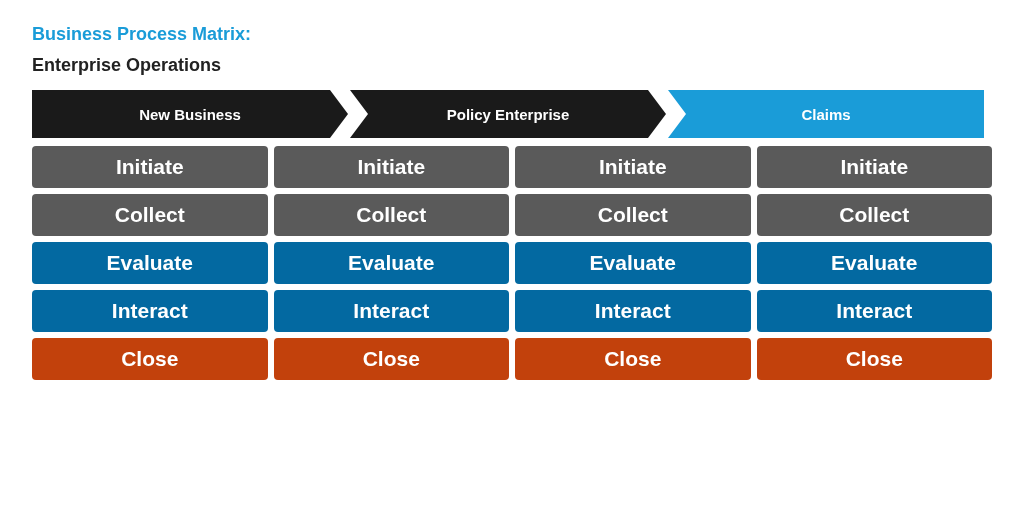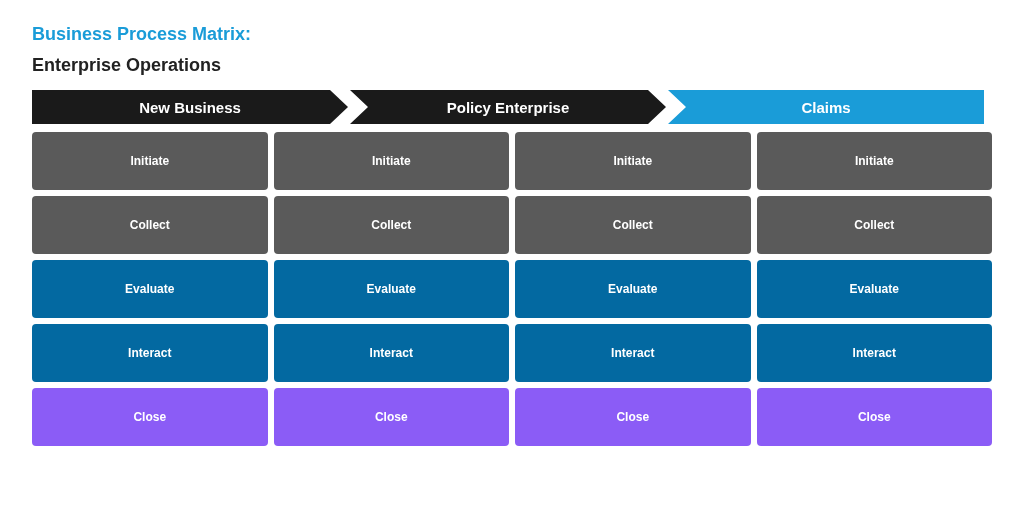--- a/index.html
+++ b/index.html
@@ -30,21 +30,21 @@
       display: flex;
       margin-bottom: 8px;
       gap: 0;
     }
 
     .header-cell {
       position: relative;
       display: flex;
       align-items: center;
       justify-content: center;
-      height: 34px;
+      height: 48px;
       font-weight: 700;
       font-size: 15px;
       color: #fff;
       flex: 1;
       text-align: center;
       clip-path: polygon(0 0, calc(100% - 18px) 0, 100% 50%, calc(100% - 18px) 100%, 0 100%, 18px 50%);
       margin-right: 2px;
     }
 
     .header-cell:first-child {
@@ -68,39 +68,39 @@
     .matrix-grid {
       display: grid;
       grid-template-columns: repeat(4, 1fr);
       gap: 6px;
     }
 
     .matrix-cell {
       display: flex;
       align-items: center;
       justify-content: center;
-      height: 58px;
+      height: 42px;
       border-radius: 4px;
       font-weight: 700;
-      font-size: 12px;
+      font-size: 21px;
       color: #fff;
       text-align: center;
       cursor: pointer;
     }
 
     .matrix-cell.dark-gray {
       background: #5a5a5a;
     }
 
     .matrix-cell.dark {
       background: #0369a1;
     }
 
     .matrix-cell.light-gray {
-      background: #8b5cf6;
+      background: #c2410c;
     }
   </style>
 </head>
 <body>
 
 <h1 class="page-title">Business Process Matrix:</h1>
 <h2 class="section-title">Enterprise Operations</h2>
 
 <div class="header-row">
 <div class="header-cell black">New Business</div>

